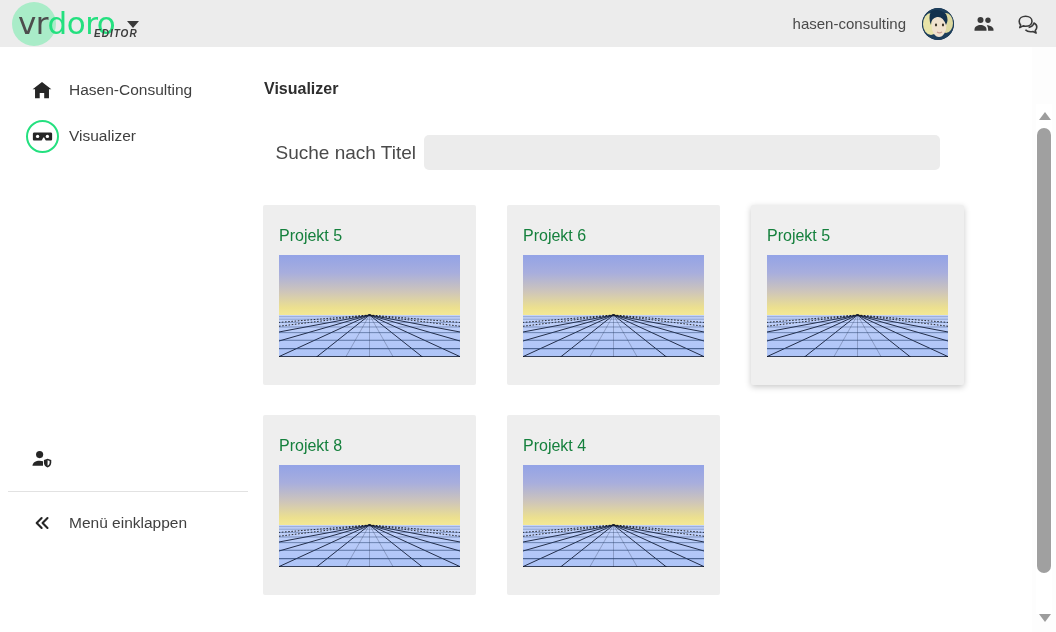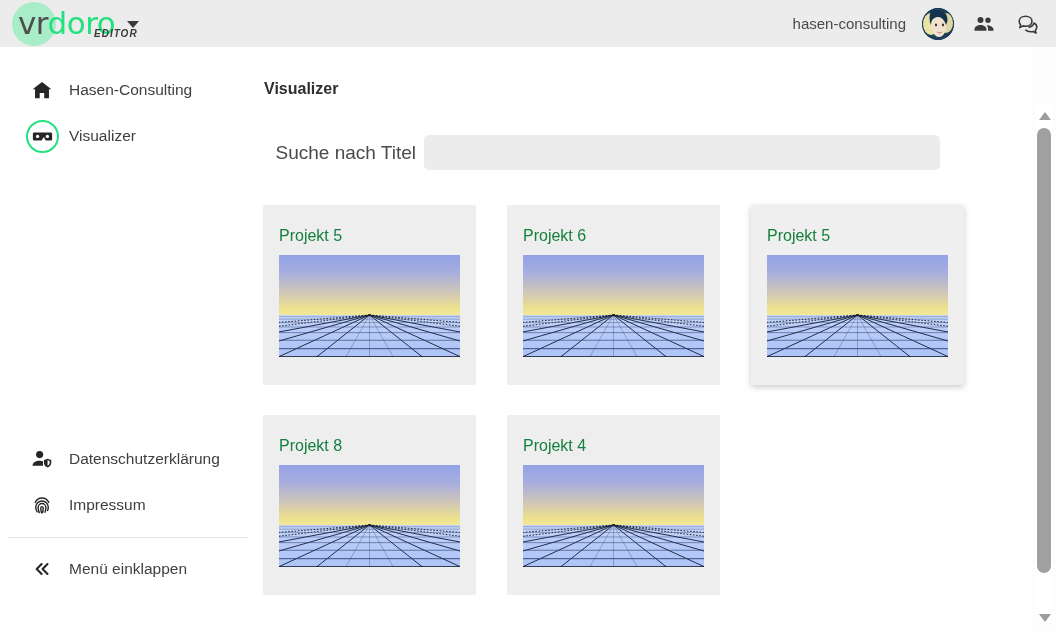--- a/index.html
+++ b/index.html
@@ -332,34 +332,22 @@
 
       <div class="nav-item">
         <span class="nav-icon">
           <svg width="22" height="22" viewBox="0 0 24 24" fill="#262626" aria-hidden="true">
             <circle cx="9.4" cy="7.2" r="3.9"></circle>
             <path d="M1.6 19.4c0-3.6 3.6-5.6 7.8-5.6 1.3 0 2.6.2 3.7.6v5z"></path>
             <path d="M18.1 11.6l4 1.6v3c0 2.4-1.7 4.4-4 5-2.3-.6-4-2.6-4-5v-3z"></path>
             <path d="M18.1 13.3v6.1c1.3-.5 2.2-1.8 2.2-3.3v-1.9z" fill="#ffffff"></path>
           </svg>
         </span>
-        <span class="nav-label">Datenschutzerklärung</span>
-      </div>
-
-      <div class="nav-item">
-        <span class="nav-icon">
-          <svg width="22" height="22" viewBox="0 0 24 24" fill="none" stroke="#262626" stroke-width="1.55" stroke-linecap="round" aria-hidden="true">
-            <path d="M4.6 9.2C6 6.2 8.8 4.4 12 4.4s6 1.8 7.4 4.8"></path>
-            <path d="M6.7 19.6c-1-1.6-1.5-3.4-1.5-5.4 0-3.6 3-6.6 6.8-6.6s6.8 3 6.8 6.6c0 1.4-.2 2.7-.7 3.9"></path>
-            <path d="M9.1 20.3c-.9-1.6-1.3-3.5-1.3-5.6 0-2.4 1.9-4.3 4.2-4.3s4.2 1.9 4.2 4.3c0 1.9-.3 3.6-.9 5.1"></path>
-            <path d="M11.6 20.6c-.6-1.5-.9-3.4-.9-5.4 0-.8.6-1.4 1.3-1.4s1.3.6 1.3 1.4c0 1.9-.2 3.6-.7 5.1"></path>
-          </svg>
-        </span>
-        <span class="nav-label">Impressum</span>
-      </div>
+      </div>
+
 
       <div class="divider"></div>
 
       <div class="nav-item">
         <span class="nav-icon">
           <svg width="22" height="22" viewBox="0 0 24 24" fill="none" stroke="#262626" stroke-width="2.3" stroke-linecap="round" stroke-linejoin="round" aria-hidden="true">
             <polyline points="11.6,6.6 6.2,12 11.6,17.4"></polyline>
             <polyline points="18,6.6 12.6,12 18,17.4"></polyline>
           </svg>
         </span>

